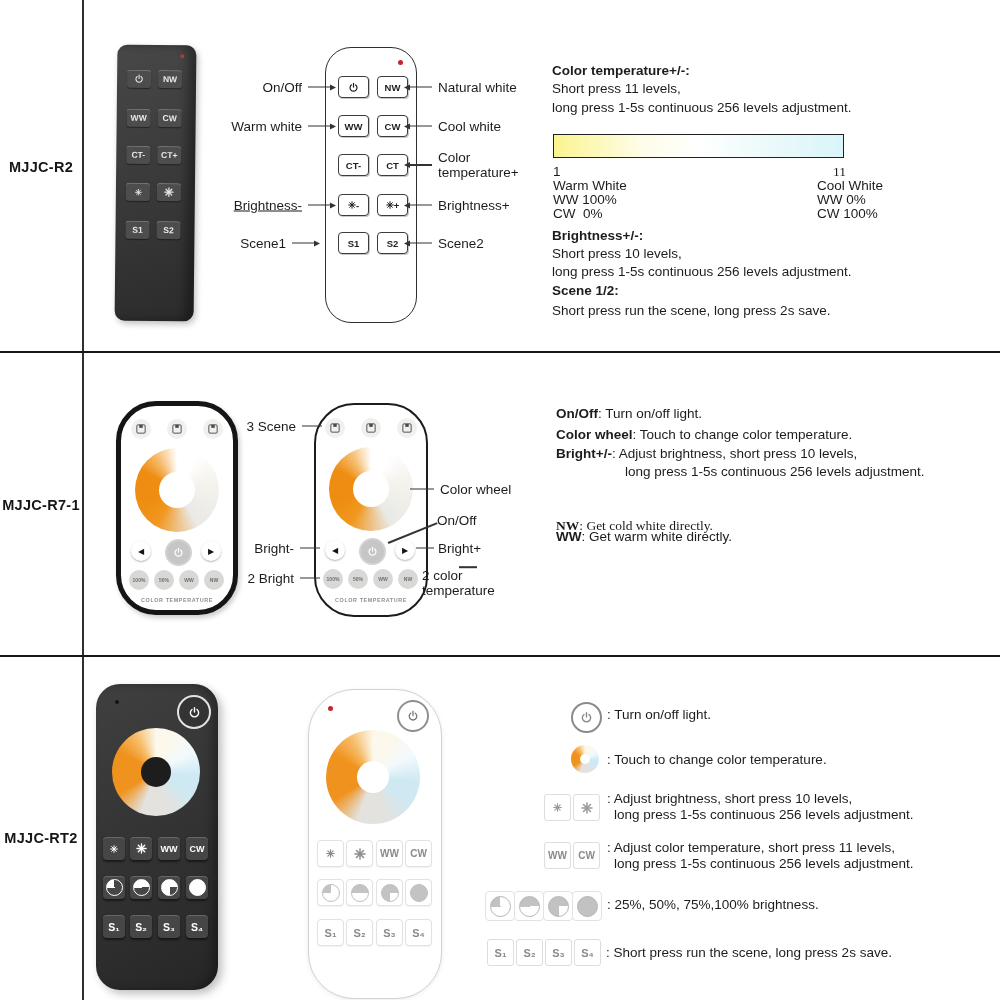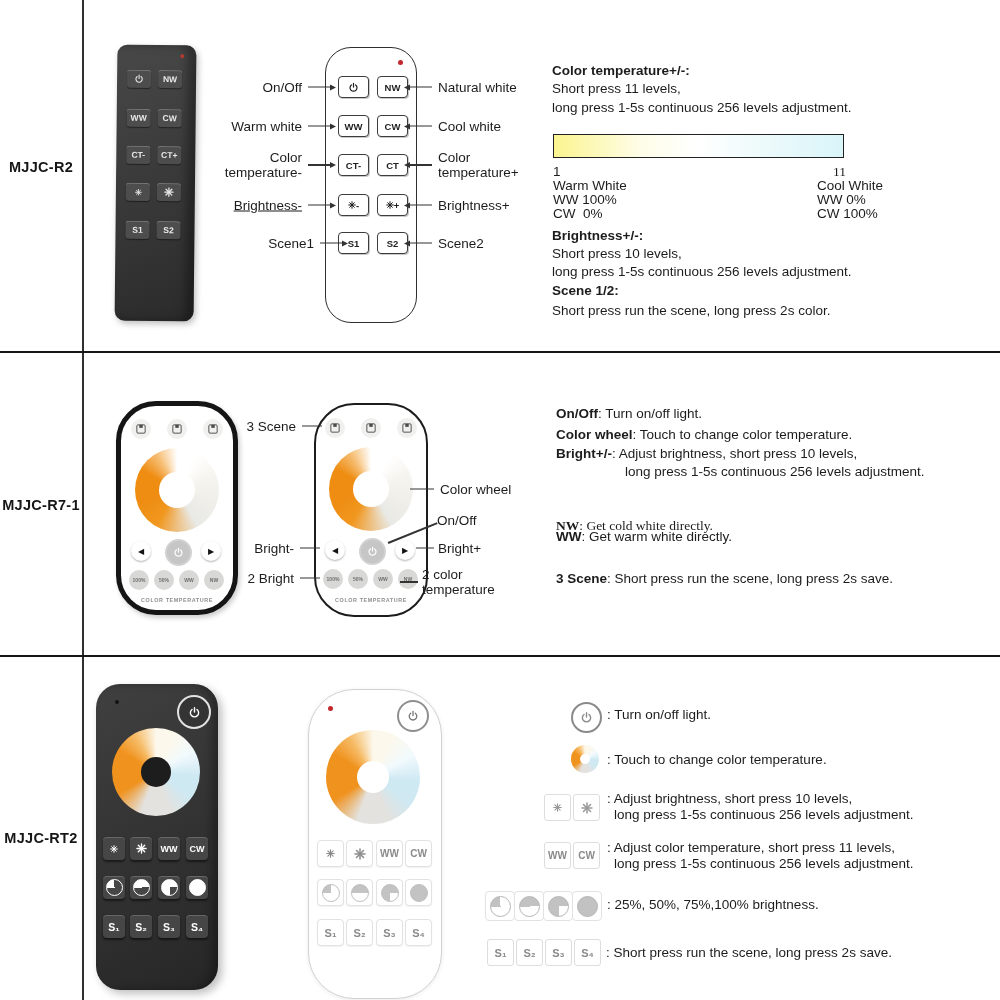--- a/index.html
+++ b/index.html
@@ -164,31 +164,26 @@
   <div class="co" style="left:180px;top:87px;width:156px;justify-content:flex-end;">
       <span class="lbl">On/Off</span>
       <span class="line" style="width:22px;margin-left:6px;"></span>
       <span class="ar-r"></span>
     </div>
   <div class="co" style="left:180px;top:126px;width:156px;justify-content:flex-end;">
       <span class="lbl">Warm white</span>
       <span class="line" style="width:22px;margin-left:6px;"></span>
       <span class="ar-r"></span>
     </div>
-  <div class="co" style="left:180px;top:165px;width:156px;justify-content:flex-end;">
-      <span class="lbl" style="width:96px;text-align:right;">Color temperature-</span>
-      <span class="line" style="width:22px;margin-left:6px;"></span>
-      <span class="ar-r"></span>
-    </div>
   <div class="co" style="left:180px;top:205px;width:156px;justify-content:flex-end;text-decoration:underline;">
       <span class="lbl">Brightness-</span>
       <span class="line" style="width:22px;margin-left:6px;"></span>
       <span class="ar-r"></span>
     </div>
-  <div class="co" style="left:192px;top:243px;width:156px;justify-content:flex-end;">
+  <div class="co" style="left:164px;top:243px;width:156px;justify-content:flex-end;">
       <span class="lbl">Scene1</span>
       <span class="line" style="width:22px;margin-left:6px;"></span>
       <span class="ar-r"></span>
     </div>
 
   <div class="co" style="left:404px;top:87px;">
       <span class="ar-l"></span>
       <span class="line" style="width:22px;margin-right:6px;"></span>
       <span class="lbl">Natural white</span>
     </div>
@@ -222,21 +217,21 @@
   <div class="abs txt" style="left:553px;top:178px;">Warm White</div>
   <div class="abs txt pre" style="left:553px;top:192px;">WW 100%</div>
   <div class="abs txt pre" style="left:553px;top:206px;">CW  0%</div>
   <div class="abs txt" style="left:817px;top:178px;">Cool White</div>
   <div class="abs txt" style="left:817px;top:192px;">WW 0%</div>
   <div class="abs txt" style="left:817px;top:206px;">CW 100%</div>
   <div class="abs txt b" style="left:552px;top:228px;">Brightness+/-:</div>
   <div class="abs txt" style="left:552px;top:246px;">Short press 10 levels,</div>
   <div class="abs txt" style="left:552px;top:264px;">long press 1-5s continuous 256 levels adjustment.</div>
   <div class="abs txt b" style="left:552px;top:283px;">Scene 1/2:</div>
-  <div class="abs txt" style="left:552px;top:303px;">Short press run the scene, long press 2s color.</div>
+  <div class="abs txt" style="left:552px;top:303px;">Short press run the scene, long press 2s save.</div>
 
   <div class="abs r71-shell" style="left:116px;top:401px;width:112px;height:204px;border:5px solid #151515;box-shadow:2px 3px 5px rgba(0,0,0,.2);">
     <div class="scene-c" style="left:10px;top:13px;">
         <svg class="flop" width="10" height="10" viewBox="0 0 14 14">
           <rect x="1.2" y="1.2" width="11.6" height="11.6" rx="1.5"></rect>
           <rect class="f2" x="4.6" y="1.2" width="4.8" height="4.2"></rect>
         </svg>
       </div>
     <div class="scene-c" style="left:46px;top:13px;">
         <svg class="flop" width="10" height="10" viewBox="0 0 14 14">
@@ -328,32 +323,31 @@
       <span class="line" style="width:20px;margin-left:6px;"></span>
     </div>
   <div class="co" style="left:416px;top:548px;">
       <span class="line" style="width:18px;margin-right:4px;"></span>
       <span class="lbl">Bright+</span>
     </div>
   <div class="co" style="left:200px;top:578px;width:120px;justify-content:flex-end;">
       <span class="lbl">2 Bright</span>
       <span class="line" style="width:20px;margin-left:6px;"></span>
     </div>
-  <div class="co" style="left:400px;top:582px;">
+  <div class="co" style="left:422px;top:582px;flex-direction:column;">
       <span class="line" style="width:18px;margin-right:4px;"></span>
       <span class="lbl" style="width:96px;">2 color temperature</span>
     </div>
 
   <div class="abs txt" style="left:556px;top:406px;"><span class="b">On/Off</span><span>: Turn on/off light.</span></div>
   <div class="abs txt" style="left:556px;top:427px;"><span class="b">Color wheel</span><span>: Touch to change color temperature.</span></div>
   <div class="abs txt" style="left:556px;top:446px;"><span class="b">Bright+/-</span><span>: Adjust brightness, short press 10 levels,</span></div>
   <div class="abs txt" style="left:625px;top:464px;">long press 1-5s continuous 256 levels adjustment.</div>
   <div class="abs txt" style="left:556px;top:529px;"><span class="b">WW</span><span>: Get warm white directly.</span></div>
   <div class="abs txt" style="left:556px;top:518px;font-family:Liberation Serif, serif;"><span class="b">NW</span><span>: Get cold white directly.</span></div>
-  <div class="abs txt" style="left:556px;top:571px;"><span class="b">3 Scene</span><span>: Short press run the scene, long press 2s save.</span></div>
 
   <div class="abs rt2-photo">
     <div class="abs" style="left:19px;top:16px;width:4px;height:4px;border-radius:50%;background:#141414;"></div>
     <div class="abs" style="left:81px;top:11px;width:30px;height:30px;border-radius:50%;background:#343434;border:2.5px solid #e3e3e3;display:flex;align-items:center;justify-content:center;color:#fff;">
         <svg class="pwr" width="13" height="13" viewBox="0 0 24 24">
           <path d="M12 3 L12 11"></path>
           <path d="M7.4 6.4 A7.6 7.6 0 1 0 16.6 6.4"></path>
         </svg>
       </div>
     <div class="wheel-rt2" style="left:16px;top:44px;width:88px;height:88px;">

